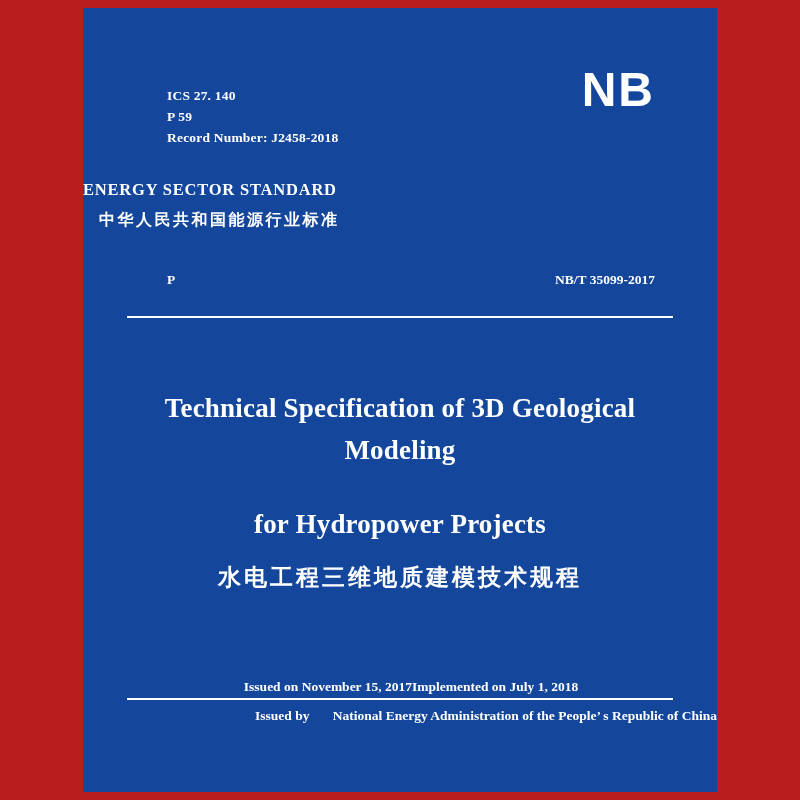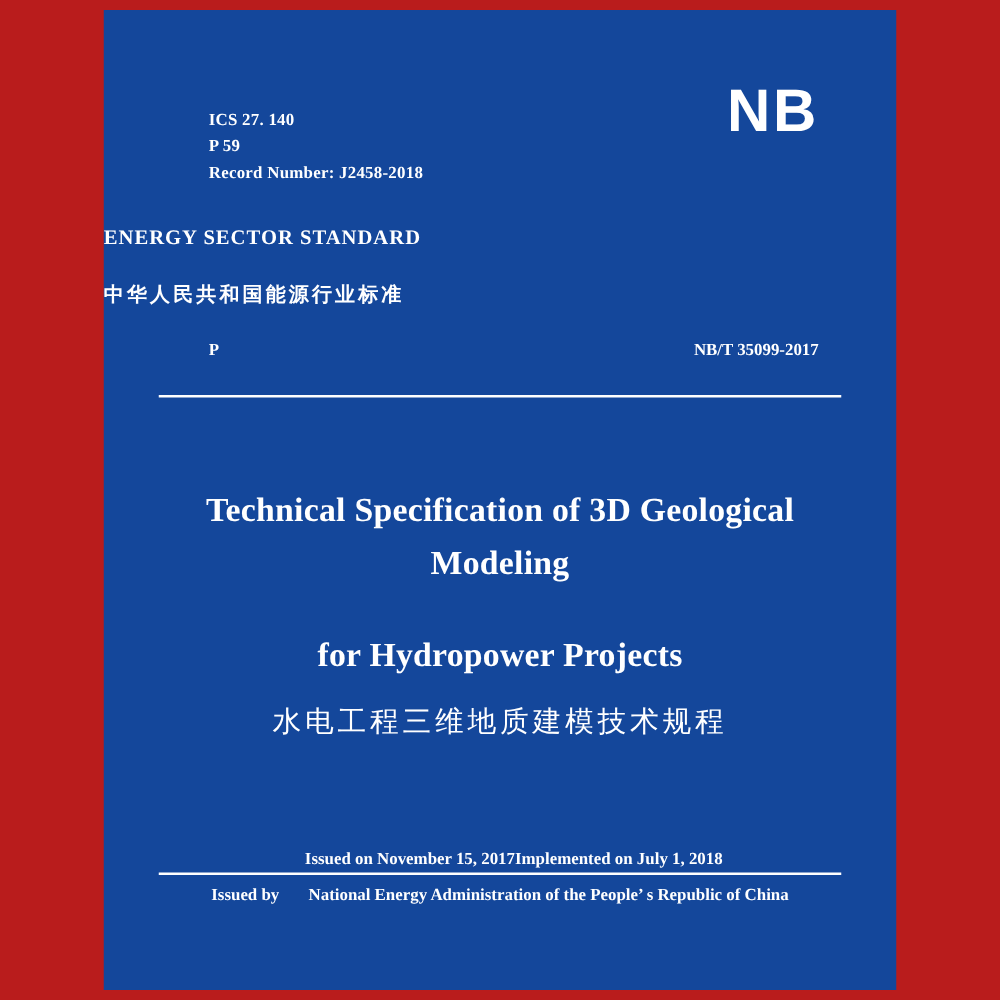--- a/index.html
+++ b/index.html
@@ -69,22 +69,23 @@
   .std-en2 {
     font-size: 16.5px;
     font-weight: bold;
     letter-spacing: 0.8px;
     line-height: 1.45;
   }
   .std-cn {
     font-size: 16px;
     font-weight: bold;
     letter-spacing: 2.5px;
-    margin-top: 24px;
+    margin-top: 8px;
     font-family: "DejaVu Sans", sans-serif;
+    padding-left: 16px;
   }
 
   .code-row {
     position: absolute;
     left: 84px;
     right: 62px;
     top: 264px;
     display: flex;
     justify-content: space-between;
     align-items: baseline;
@@ -112,21 +113,21 @@
   }
   .title-en {
     font-size: 27px;
     font-weight: bold;
     line-height: 1.55;
     letter-spacing: 0.2px;
     margin-top: 32px;
   }
   .title-cn {
     font-size: 23px;
-    font-weight: normal;
+    font-weight: bold;
     letter-spacing: 3px;
     margin-top: 16px;
     font-family: "DejaVu Sans", sans-serif;
   }
 
   
   .dates-row {
     position: absolute;
     left: 84px;
     right: 62px;
@@ -135,21 +136,21 @@
     justify-content: center;
     font-size: 13.5px;
     font-weight: bold;
   }
 
   .issuer-row {
     position: absolute;
     left: 0;
     right: 0;
     top: 700px;
-    text-align: center;
+    text-align: right;
     font-size: 13.5px;
     font-weight: bold;
   }
   .issuer-by {
     margin-right: 20px;
   }
 </style>
 </head>
 <body>
 

